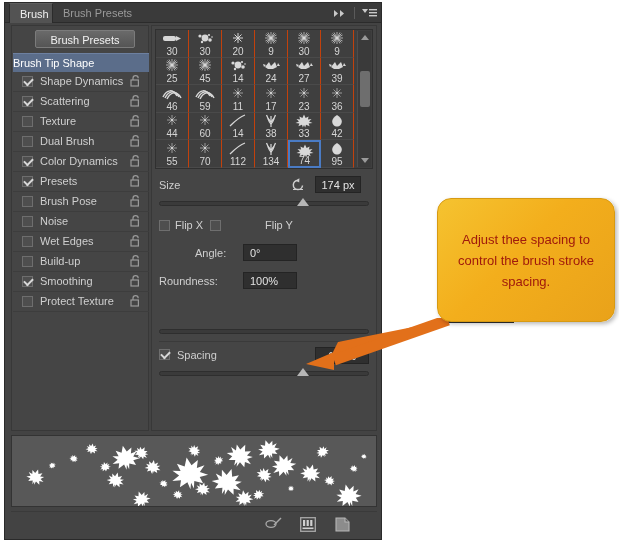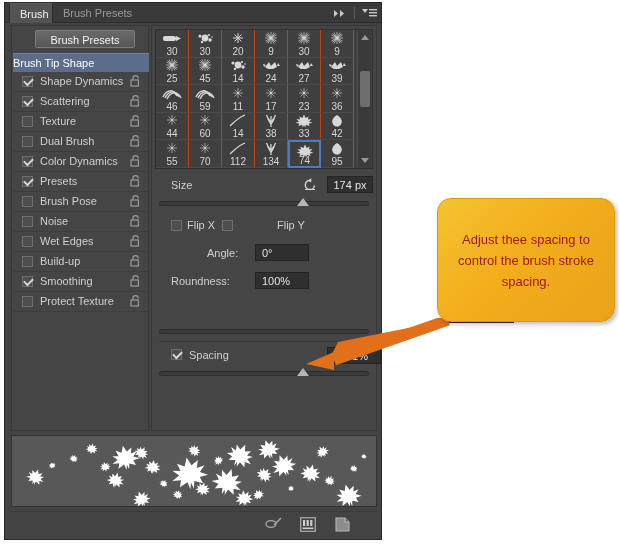--- a/index.html
+++ b/index.html
@@ -121,21 +121,21 @@
   #gridscroll{
     position:absolute;right:1px;top:1px;width:14px;height:136px;
     background:#3a3a3a;border-left:1px solid #4d4d4d;box-sizing:border-box;
   }
   #gridthumb{position:absolute;left:2px;top:40px;width:10px;height:36px;background:#6e6e6e;border-radius:2px;}
   .sbarrow{position:absolute;left:3px;width:0;height:0;border-left:4px solid transparent;border-right:4px solid transparent;}
   #sbup{top:4px;border-bottom:5px solid #9a9a9a;}
   #sbdn{bottom:4px;border-top:5px solid #9a9a9a;}
 
   
-  .ctlrow{position:absolute;left:7px;width:210px;margin-left:12px;}
+  .ctlrow{position:absolute;left:7px;width:210px;}
   .lbl{font-size:11px;color:#cfcfcf;}
   .lbl.dim{color:#8a8a8a;}
   .numfield{
     position:absolute;height:17px;line-height:17px;
     background:#2f2f2f;border:1px solid #242424;
     color:#e2e2e2;font-size:11px;text-align:center;box-sizing:border-box;
     cursor:text;
   }
   .slider{
     position:absolute;left:7px;height:5px;width:210px;

